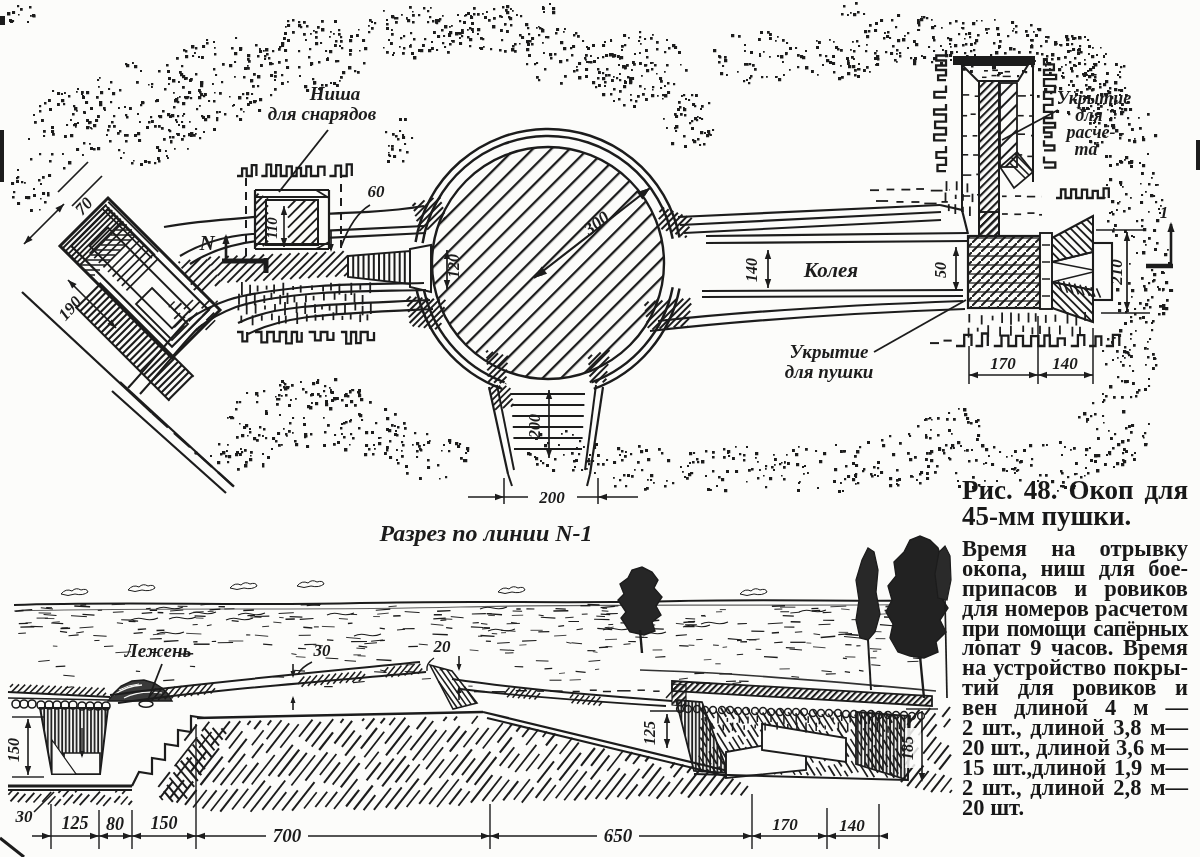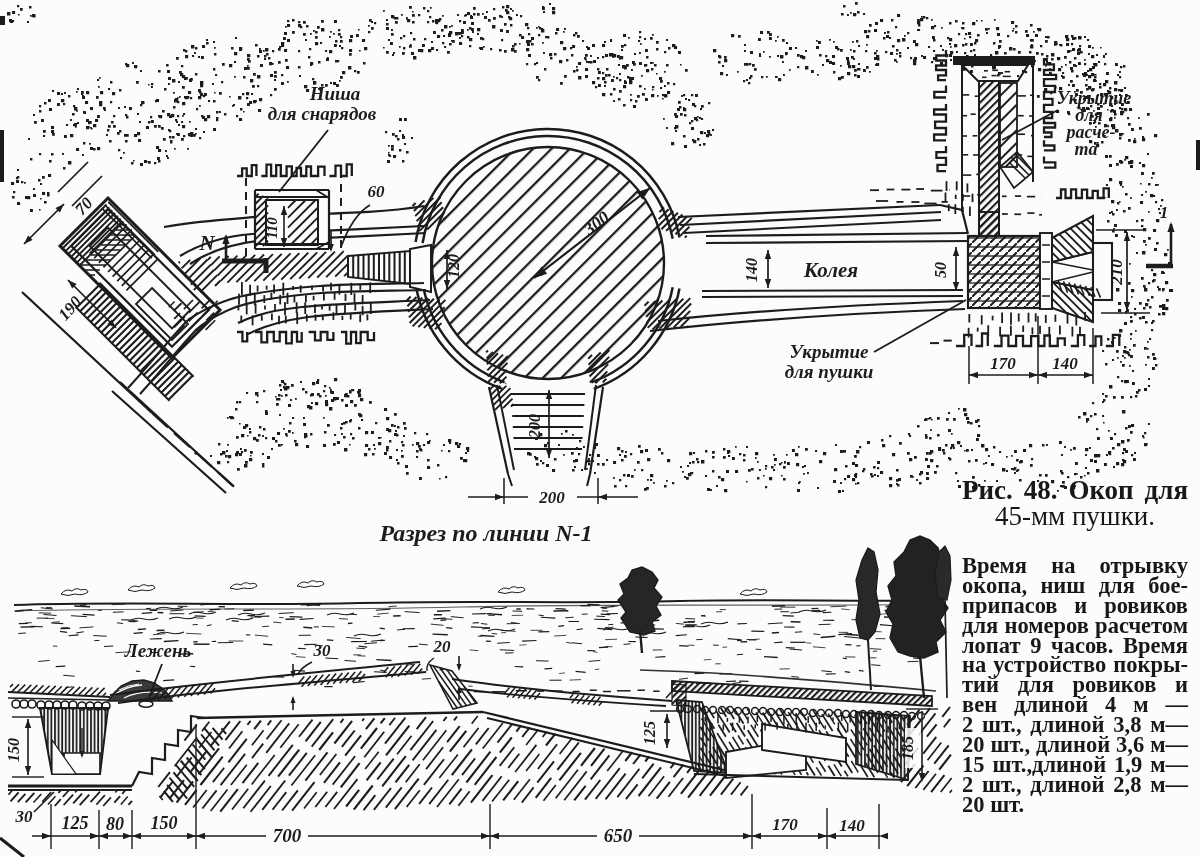--- a/index.html
+++ b/index.html
@@ -1,23 +1,23 @@
 <!DOCTYPE html>
 <html><head><meta charset="utf-8"><style>
 html,body{margin:0;padding:0;background:#e8e8e6}
 .page{position:relative;width:1200px;height:857px;background:#fcfcfa;overflow:hidden;font-family:"Liberation Serif",serif}
 svg{position:absolute;left:0;top:0}
 .col{position:absolute;left:962px;top:477px;width:226px;color:#181818}
 .t1{font-size:27px;font-weight:700;text-align:justify;line-height:26px;height:26px;overflow:visible}
 .t1:after{content:"";display:inline-block;width:100%}
-.t2{font-size:27px;font-weight:400;text-align:center;line-height:26px}
+.t2{font-size:27px;font-weight:700;line-height:26px}
 .bl{font-size:22.5px;font-weight:700;text-align:justify;line-height:19.9px;height:19.9px;overflow:visible}
 .bl:after{content:"";display:inline-block;width:100%}
 .bc{font-size:22.5px;font-weight:700;text-align:left;line-height:19.9px}
-.body{margin-top:27px}
+.body{margin-top:10px}
 </style></head><body>
 <div class="page">
 <svg width="1200" height="857" viewBox="0 0 1200 857">
 <defs>
 <pattern id="h13" width="13" height="13" patternUnits="userSpaceOnUse" patternTransform="rotate(45)">
           <line x1="1" y1="0" x2="1" y2="13" stroke="#1c1c1c" stroke-width="2.6"></line>
         </pattern>
 <pattern id="h9" width="9" height="9" patternUnits="userSpaceOnUse" patternTransform="rotate(45)">
           <line x1="1" y1="0" x2="1" y2="9" stroke="#1c1c1c" stroke-width="2.0"></line>
         </pattern>
@@ -1863,20 +1863,21 @@
 </svg>
 
 <div class="col">
 <div class="t1">Рис.&nbsp;48. Окоп для</div>
 <div class="t2">45-мм пушки.</div>
 <div class="body">
 <div class="bl">Время на отрывку</div>
 <div class="bl">окопа, ниш для бое-</div>
 <div class="bl">припасов и ровиков</div>
 <div class="bl">для номеров расчетом</div>
+<div class="bl"><span style="letter-spacing:-0.45px">при помощи сапёрных</span></div>
 <div class="bl">лопат 9 часов. Время</div>
 <div class="bl">на устройство покры-</div>
 <div class="bl">тий для ровиков и</div>
 <div class="bl">вен длиной 4 м —</div>
 <div class="bl">2 шт., длиной 3,8 м—</div>
 <div class="bl">20 шт., длиной 3,6 м—</div>
 <div class="bl">15 шт.,длиной 1,9 м—</div>
 <div class="bl">2 шт., длиной 2,8 м—</div>
 <div class="bc">20 шт.</div>
 </div>

